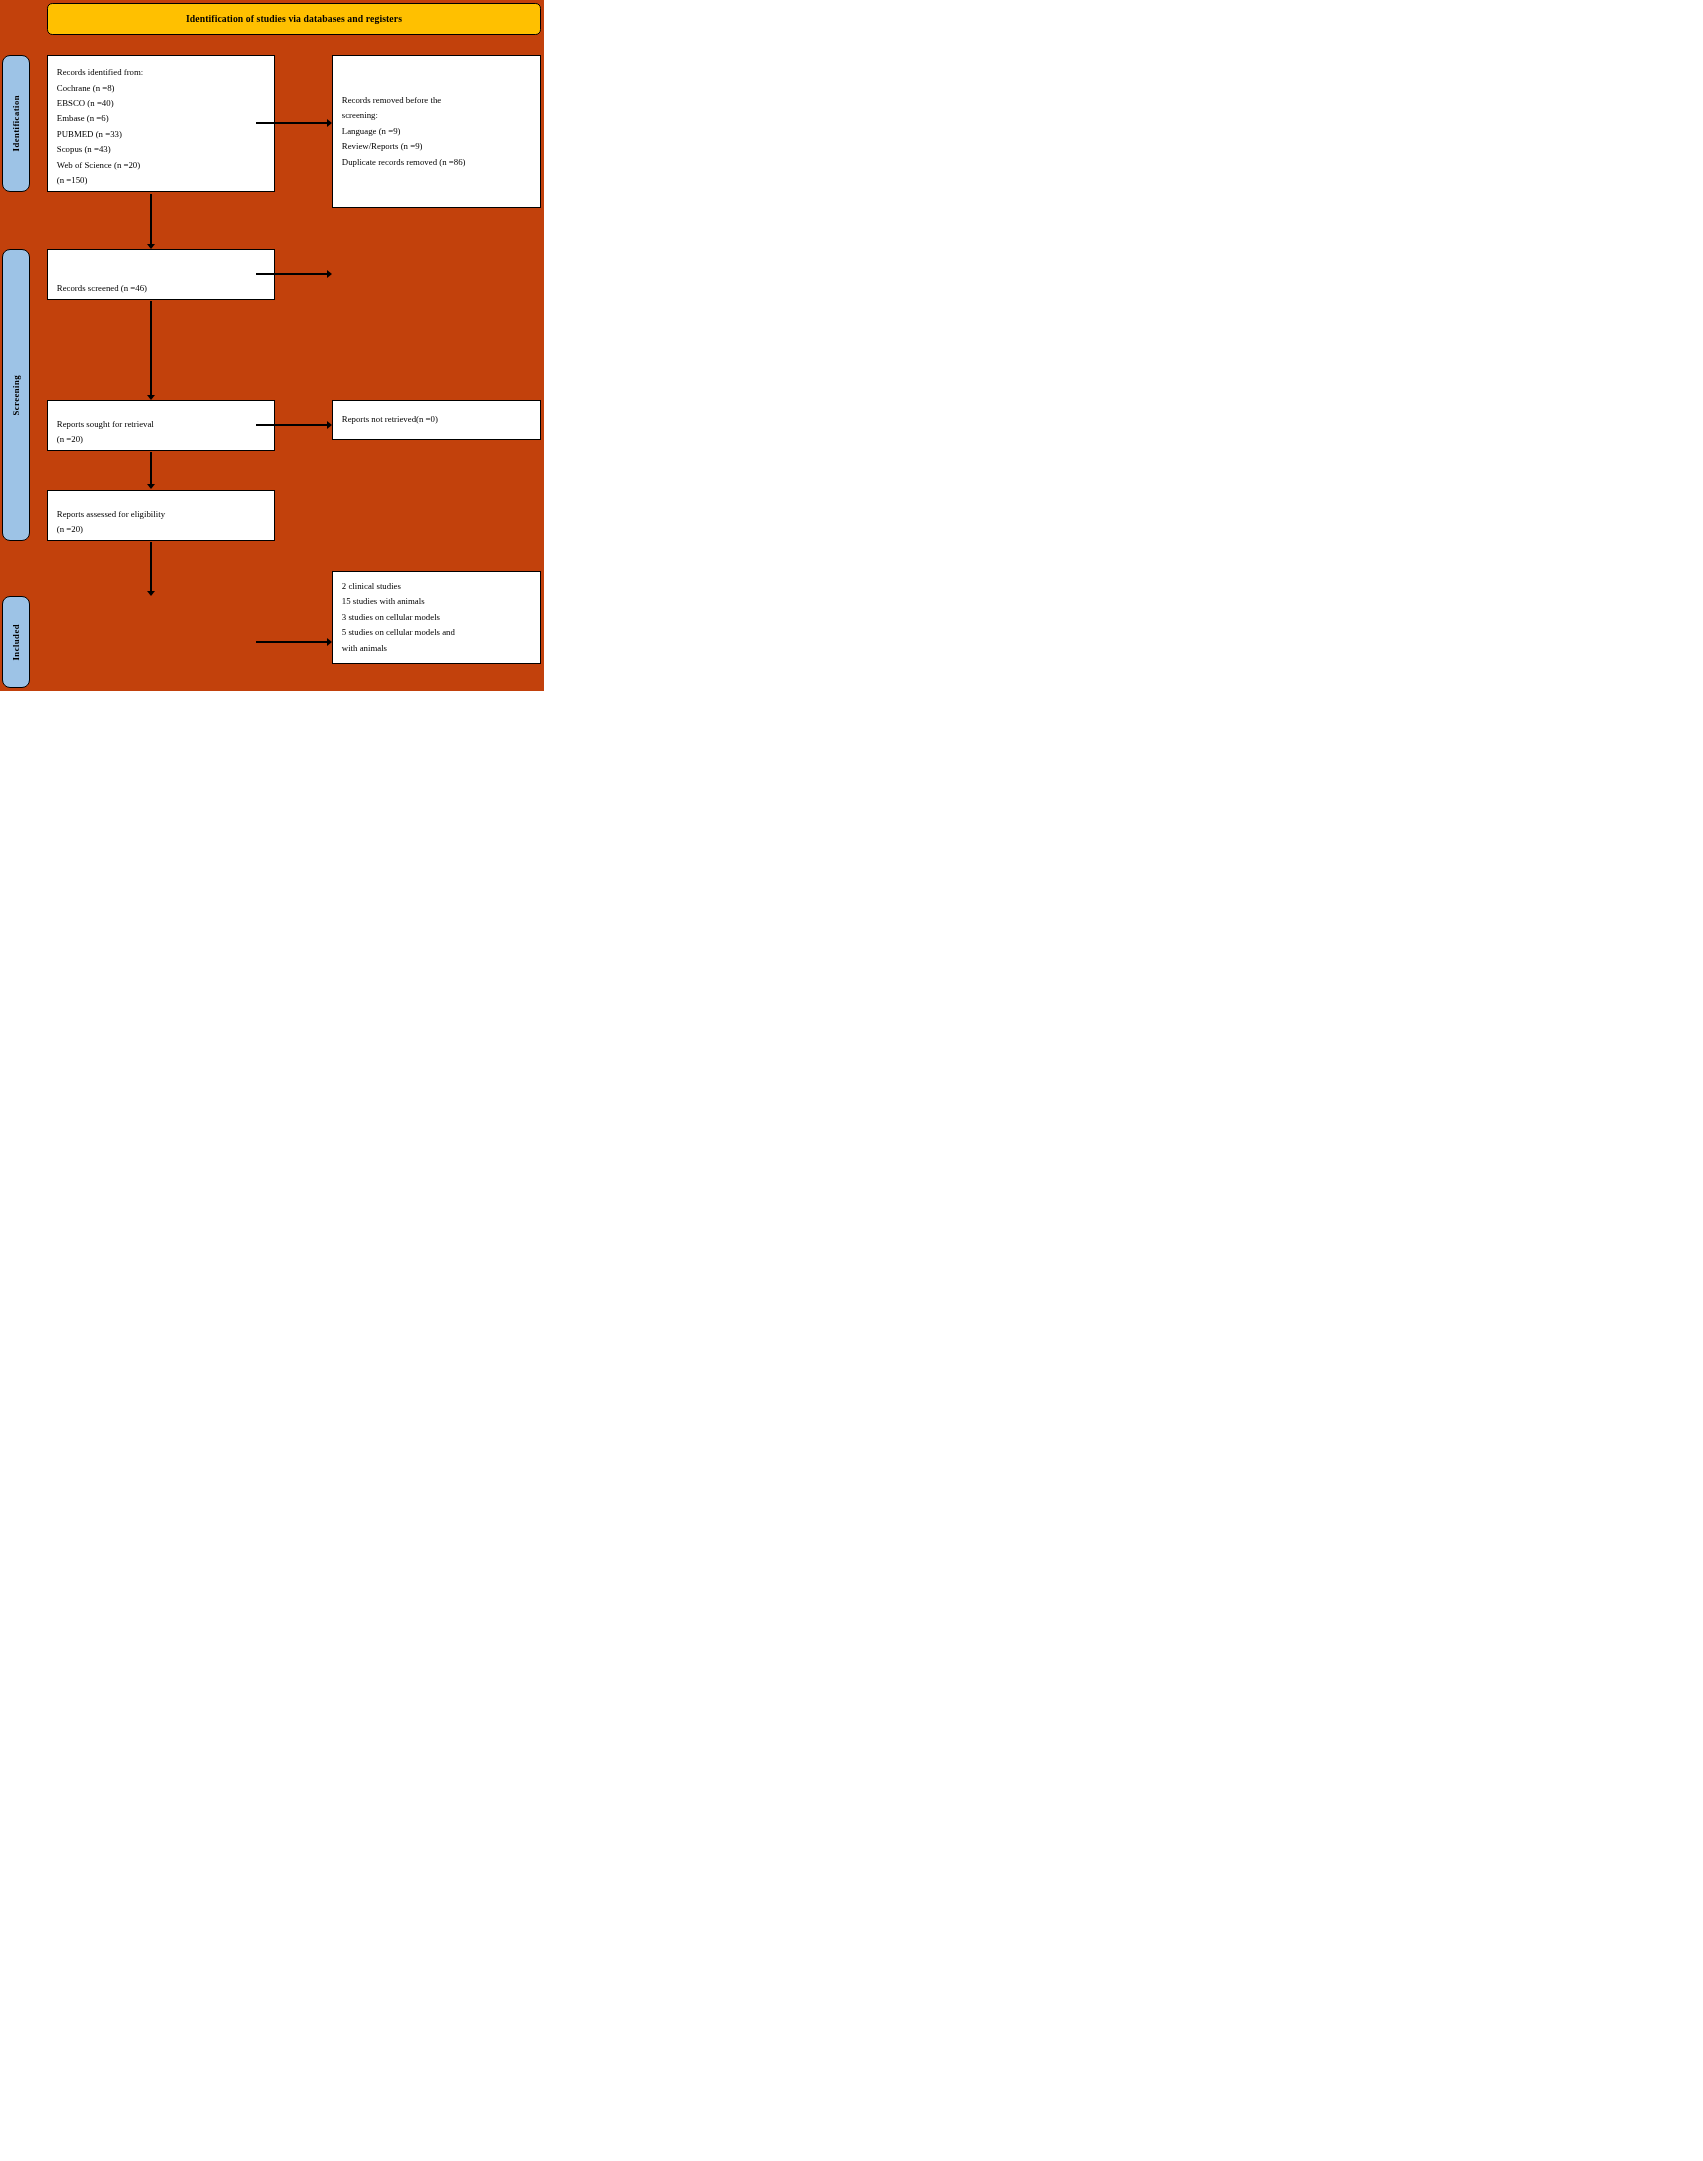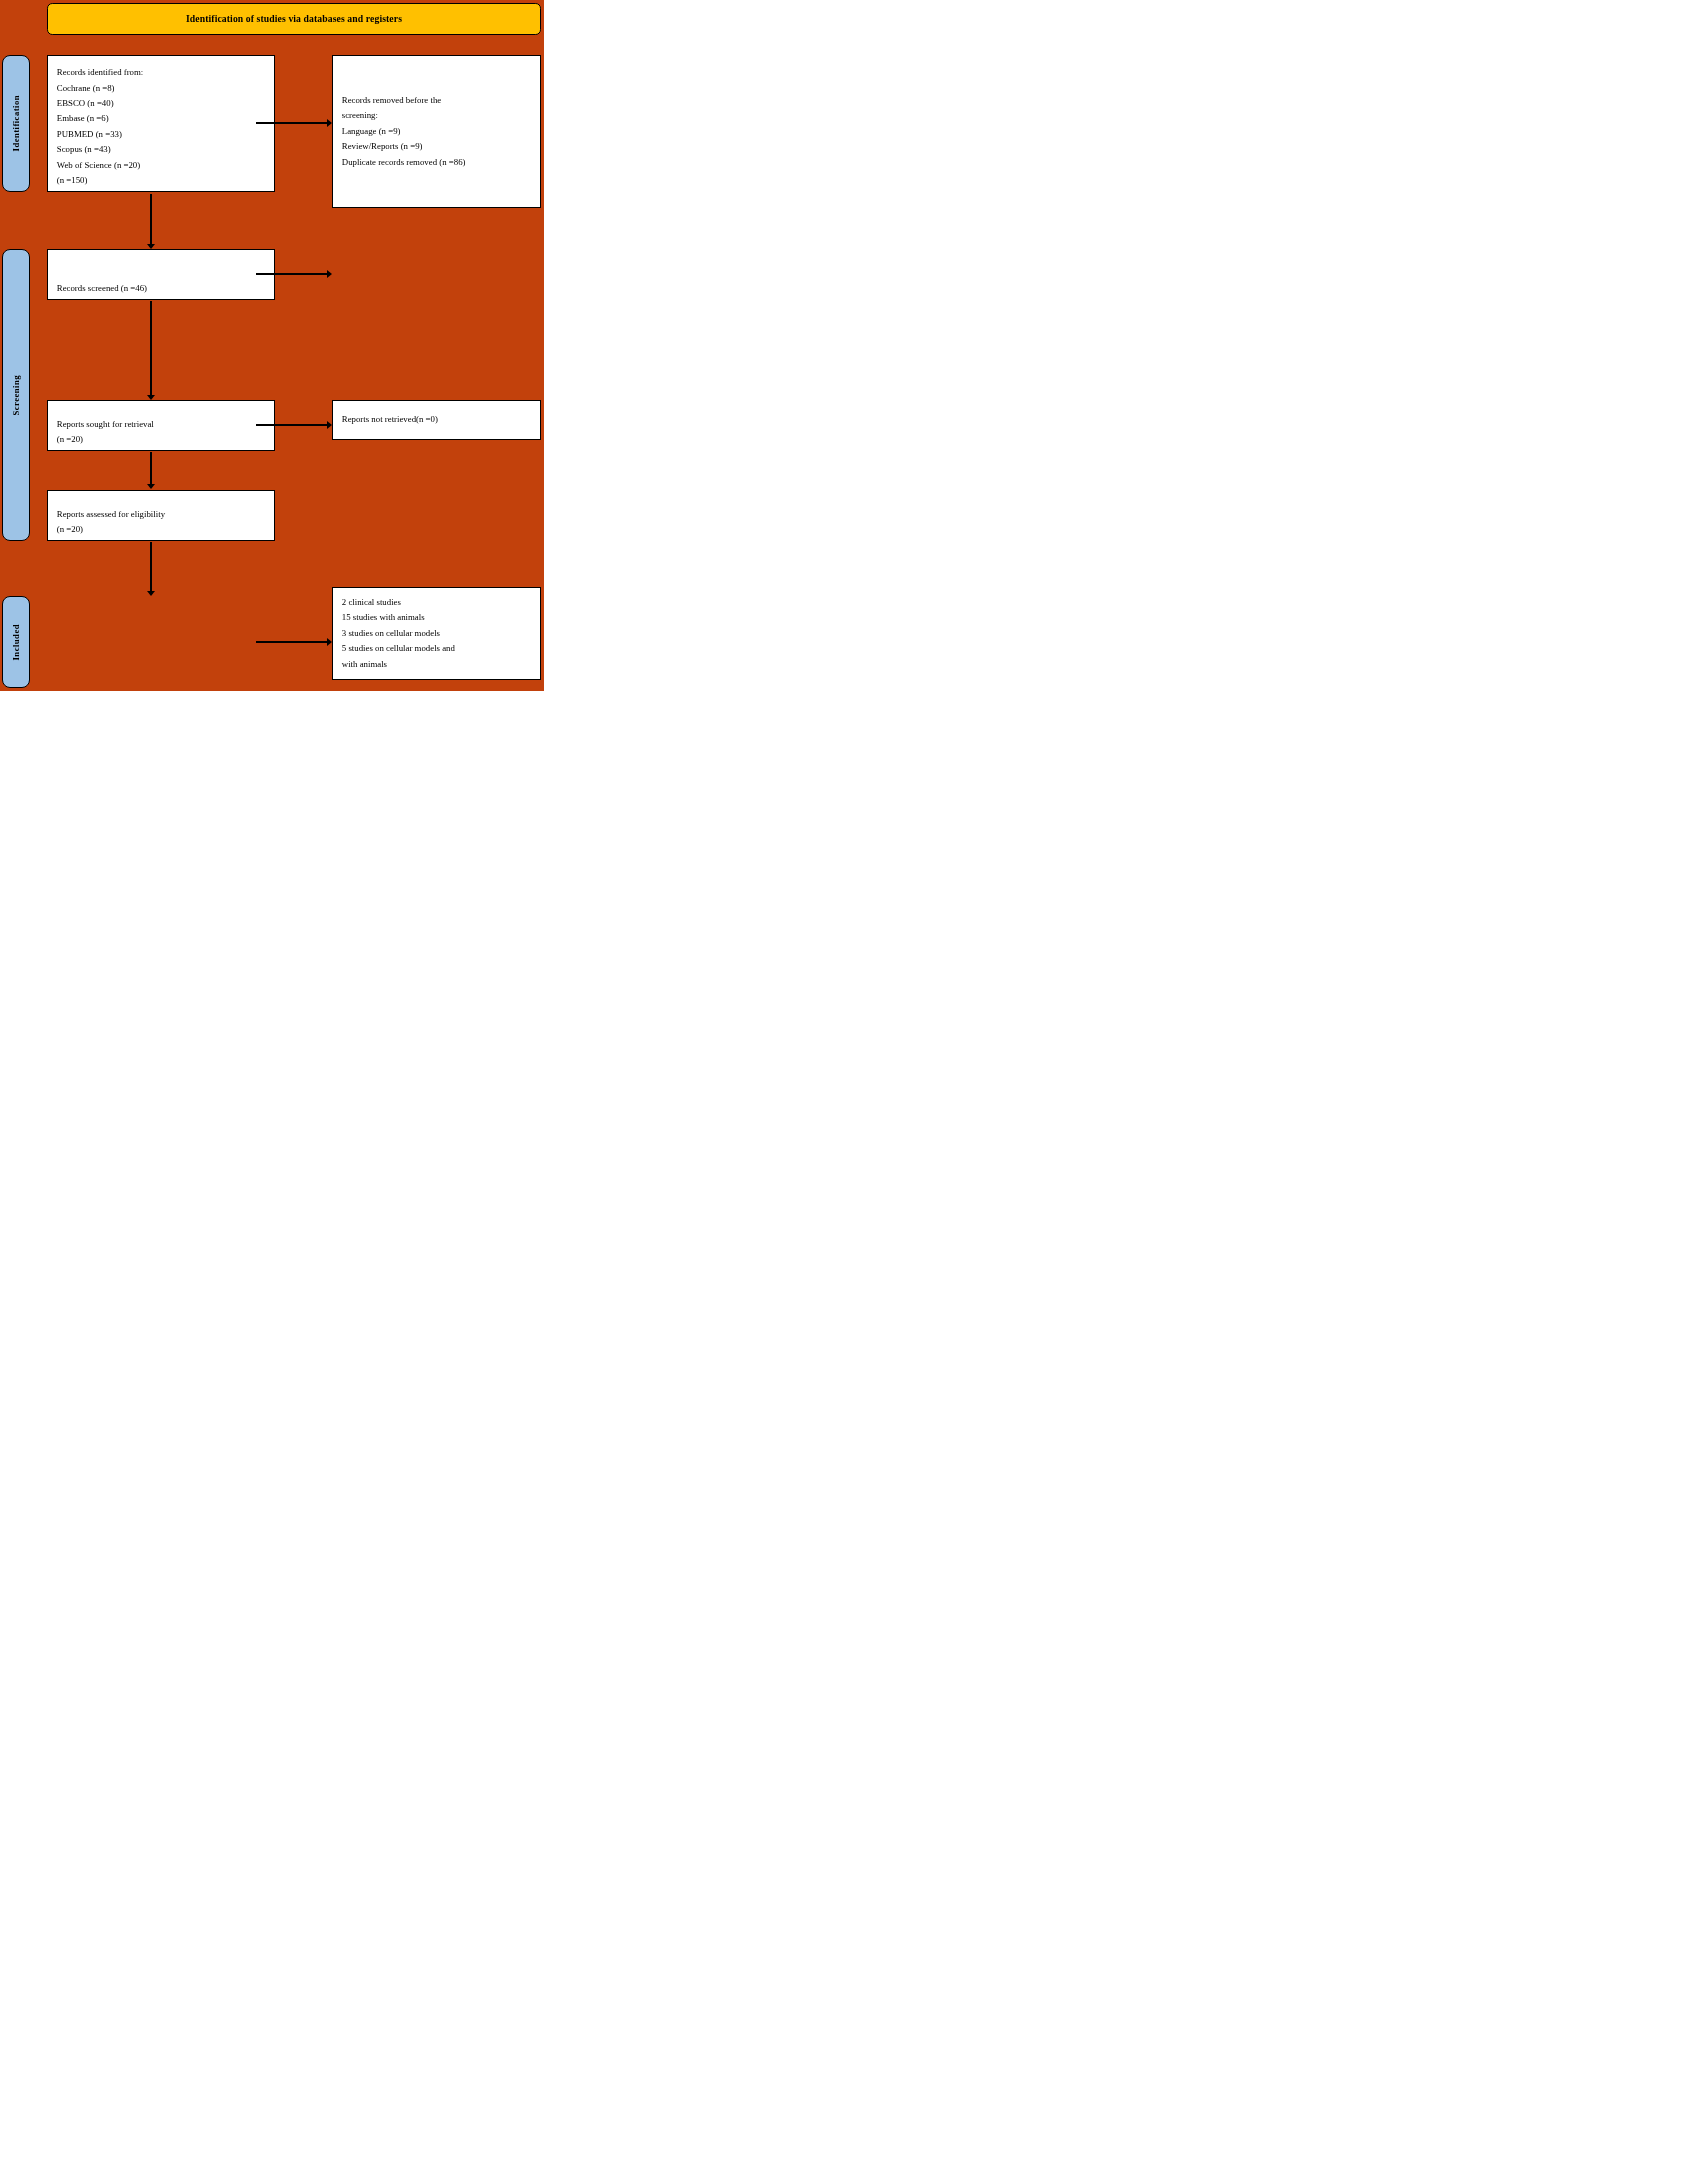--- a/index.html
+++ b/index.html
@@ -44,21 +44,21 @@
   .col-l{left:47px;width:228px;align-items:flex-end;}
   .col-r{left:332px;width:209px;}
   .b1{top:55px;height:137px;}
   .b2{top:249px;height:51px;}
   .b3{top:400px;height:51px;}
   .b4{top:490px;height:51px;}
   .b5{top:595px;height:93px;}
   .r1{top:55px;height:153px;}
   .r2{top:249px;height:122px;}
   .r3{top:400px;height:40px;}
-  .r4{top:587px;height:93px;}
+  .r4{top:571px;height:93px;}
   
   .arrow-v{position:absolute;width:8px;display:flex;flex-direction:column;align-items:center;}
   .arrow-v .shaft{width:1.3px;flex:1;background:#000;}
   .arrow-v .head{width:0;height:0;border-left:4px solid transparent;border-right:4px solid transparent;border-top:5.7px solid #000;}
   .arrow-h{position:absolute;height:8px;display:flex;align-items:center;}
   .arrow-h .shaft{height:1.3px;flex:1;background:#000;}
   .arrow-h .head{width:0;height:0;border-top:4px solid transparent;border-bottom:4px solid transparent;border-left:5.7px solid #000;}
   .av1{left:147px;top:194px;height:55px;}
   .av2{left:147px;top:301px;height:99px;}
   .av3{left:147px;top:452px;height:37px;}

